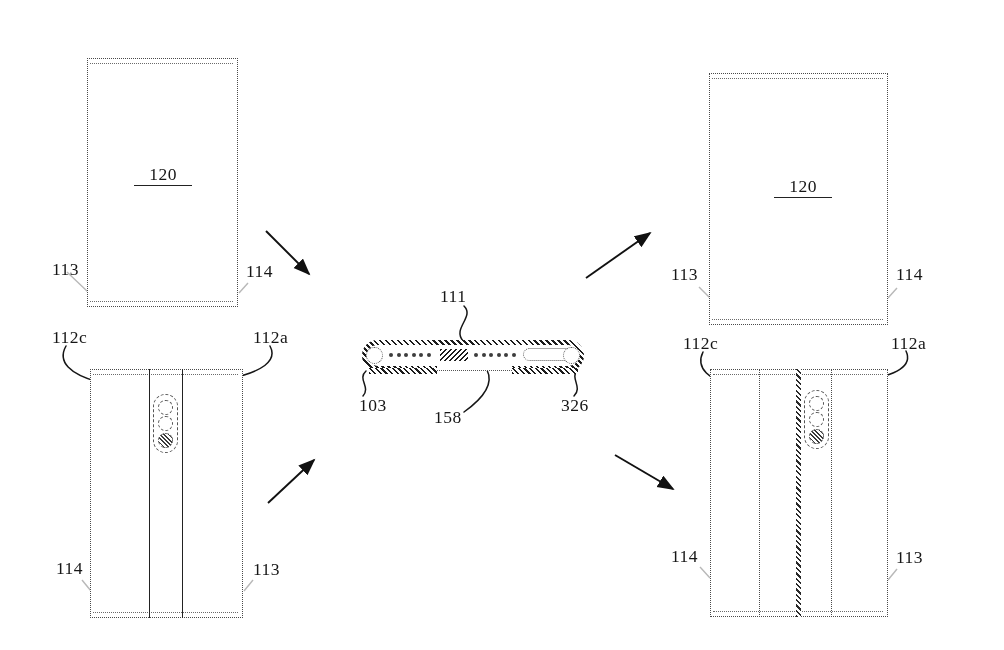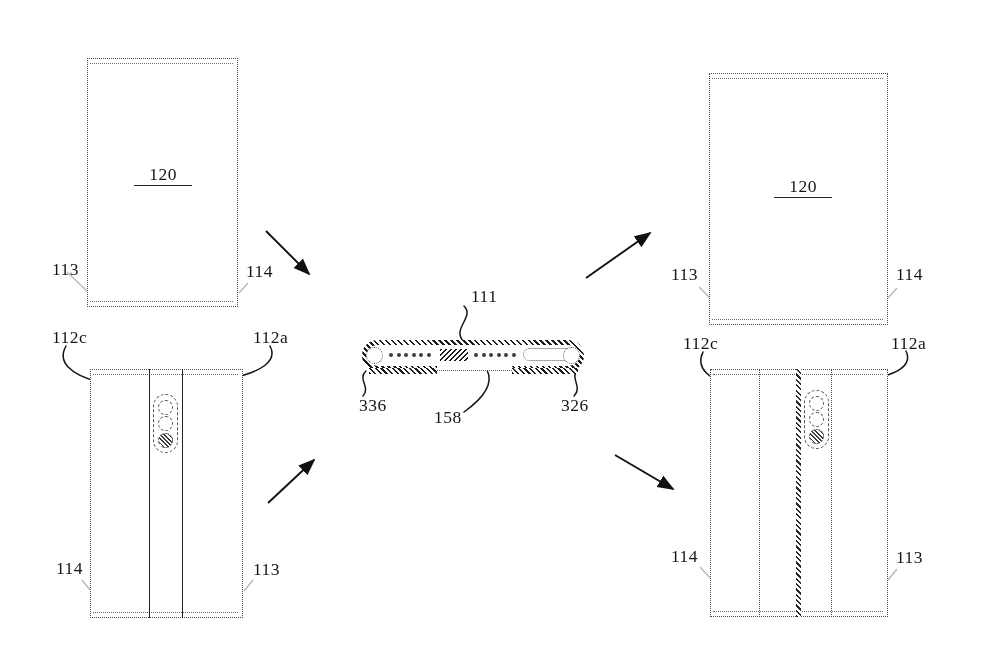--- a/index.html
+++ b/index.html
@@ -153,18 +153,18 @@
       <div class="dot"></div>
       <div class="dot"></div>
     </div>
     <div class="slot" style="left:161px;top:8px;"></div>
     <div class="endcap" style="left:201px;top:7px;"></div>
   </div>
   <div class="band" style="left:369px;top:368px;width:68px;"></div>
   <div class="step" style="left:437px;top:364px;width:75px;"></div>
   <div class="band" style="left:512px;top:368px;width:66px;"></div>
 
-  <div class="num" style="left:471px;top:287px;">111</div>
-  <div class="num" style="left:359px;top:396px;">336</div>
+  <div class="num" style="left:440px;top:287px;">111</div>
+  <div class="num" style="left:359px;top:396px;">103</div>
   <div class="num" style="left:434px;top:408px;">158</div>
   <div class="num" style="left:561px;top:396px;">326</div>
 
 </div>
 
 </body></html>

